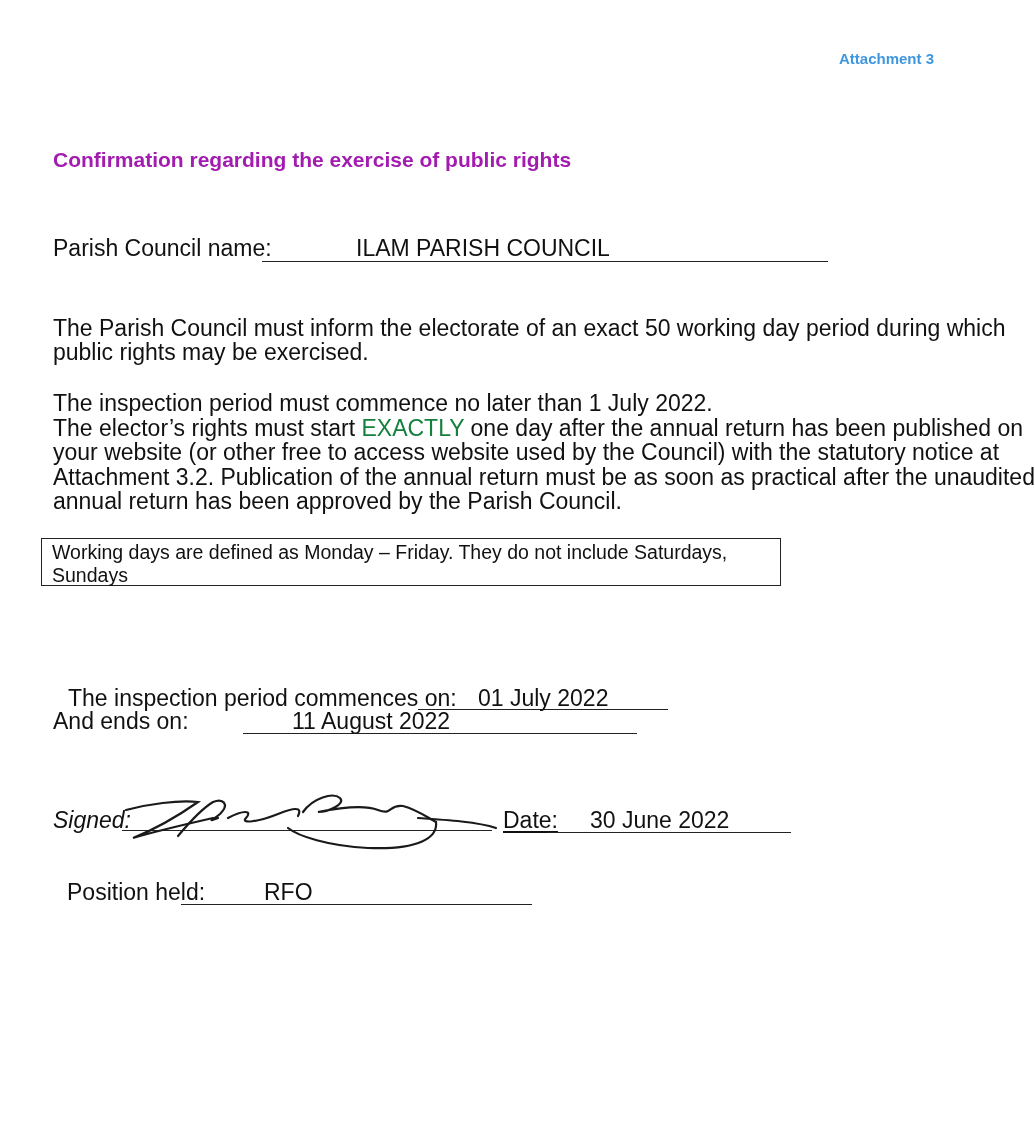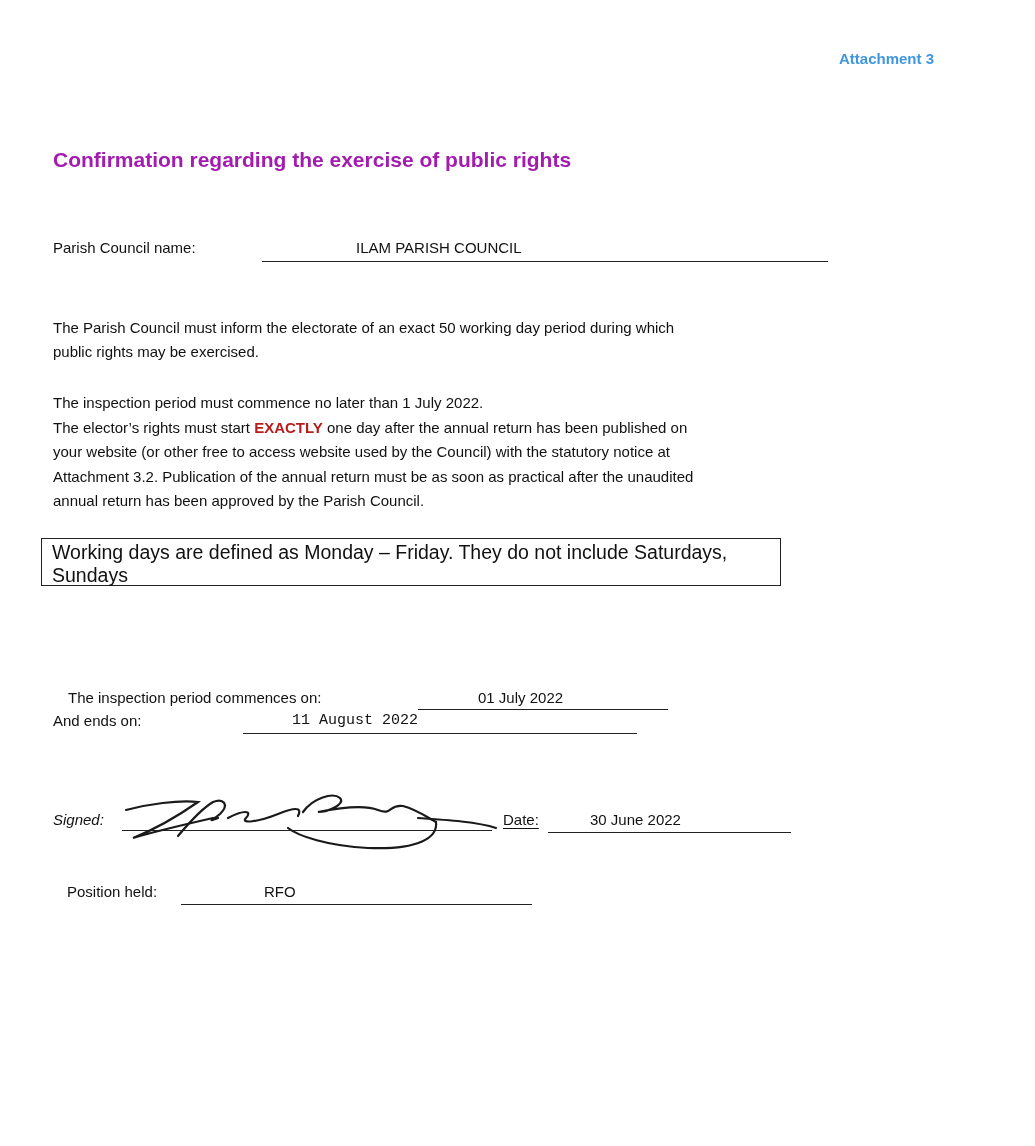--- a/index.html
+++ b/index.html
@@ -3,22 +3,22 @@
 <meta charset="utf-8">
 <style>
   html, body { margin: 0; padding: 0; }
   body {
     width: 1035px; height: 1146px; background: #ffffff; position: relative; overflow: hidden;
     font-family: "Liberation Sans", sans-serif; color: #111111;
   }
   .abs { position: absolute; white-space: nowrap; }
   .attach { left: 839px; top: 50px; font-size: 15px; font-weight: bold; color: #3f97e0; }
   .title { left: 53px; top: 148px; font-size: 21px; font-weight: bold; color: #a21caf; }
-  .body { font-size: 15px; line-height: 24.5px; }
-  .emph { color: #b91c1c; font-weight: bold; }
+  .body { font-size: 23px; line-height: 24.5px; }
+  .emph { color: #15803d; font-weight: normal; }
   .box {
     position: absolute; left: 41px; top: 538px; width: 740px; height: 48px;
     border: 1.5px solid #222; box-sizing: border-box; padding: 2px 0 0 10px;
     font-size: 19.5px; line-height: 23px;
   }
   .uline { position: absolute; height: 0; border-top: 1.5px solid #222; }
 </style>
 </head>
 <body>
 
@@ -43,21 +43,21 @@
 <div class="box">
   <div>Working days are defined as Monday – Friday. They do not include Saturdays, Sundays</div>
 </div>
 
 <div class="abs body" style="left:68px; top:686px;">The inspection period commences on:</div>
 <div class="uline" style="left:418px; top:709px; width:250px;"></div>
 <div class="abs body" style="left:478px; top:686px;">01 July 2022</div>
 
 <div class="abs body" style="left:53px; top:709px;">And ends on:</div>
 <div class="uline" style="left:243px; top:733px; width:394px;"></div>
-<div class="abs body" style="left:292px; top:709px;font-family:Liberation Mono, monospace;">11 August 2022</div>
+<div class="abs body" style="left:292px; top:709px;">11 August 2022</div>
 
 <div class="abs body" style="left:53px; top:808px;font-style:italic;">Signed:</div>
 <div class="uline" style="left:122px; top:830px; width:370px;"></div>
 <svg class="abs" style="left:118px; top:788px;" width="390" height="70" viewBox="0 0 390 70">
   <g fill="none" stroke="#1a1a1a" stroke-width="2.2" stroke-linecap="round">
     <path d="M8 22 C30 16 60 12 80 14 C60 28 40 40 15 50 C35 44 60 38 95 30"></path>
     <path d="M60 48 C70 36 85 20 95 14 C105 10 112 16 102 26 C95 32 88 34 100 30"></path>
     <path d="M110 30 C125 22 135 22 128 30 C122 36 140 34 160 26 C175 20 185 18 180 28"></path>
     <path d="M185 24 C195 10 215 4 222 10 C228 16 210 24 200 24 C220 20 245 16 260 22 C275 28 270 16 285 18 C300 22 310 30 318 34"></path>
     <path d="M318 34 C320 50 300 62 250 60 C210 58 180 48 170 40"></path>

